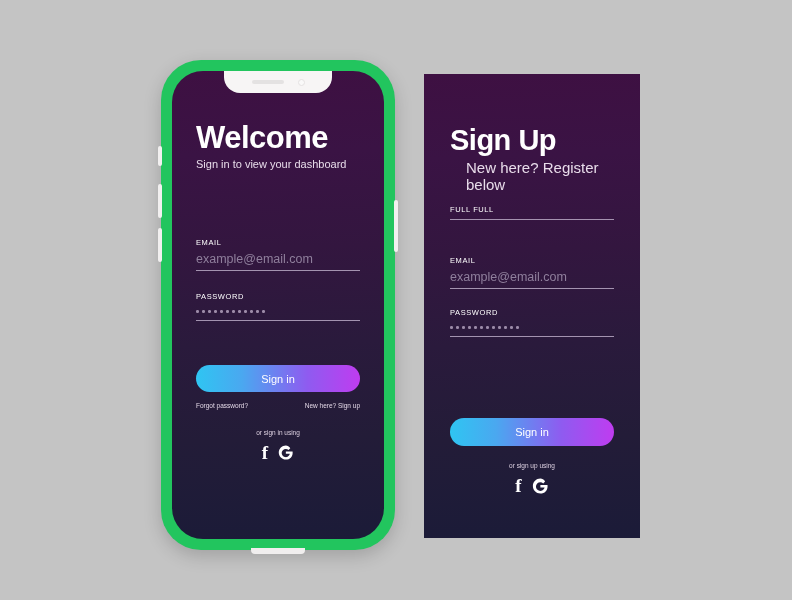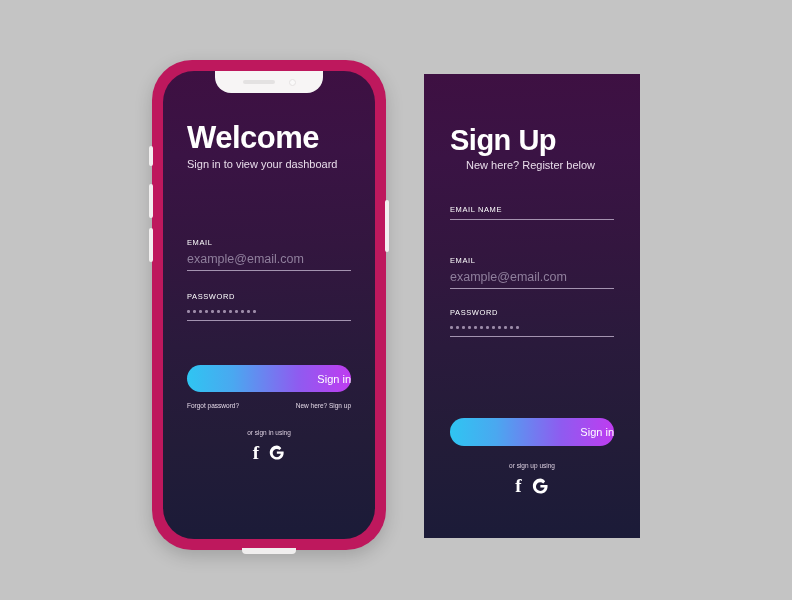--- a/index.html
+++ b/index.html
@@ -9,25 +9,25 @@
     height: 600px;
     background: #c4c4c4;
     font-family: "Liberation Sans", sans-serif;
     overflow: hidden;
     position: relative;
   }
 
   
   .phone-frame {
     position: absolute;
-    left: 152px;
+    left: 161px;
     top: 60px;
     width: 234px;
     height: 490px;
-    background: #be185d;
+    background: #22c55e;
     border-radius: 40px;
     box-shadow: 0 6px 18px rgba(0,0,0,0.18);
   }
   .phone-btn {
     position: absolute;
     background: #f2f0f0;
     border-radius: 2px;
   }
   .btn-mute  { left: -3px; top: 86px;  width: 4px; height: 20px; }
   .btn-volup { left: -3px; top: 124px; width: 4px; height: 34px; }
@@ -137,21 +137,20 @@
 
   .signin-btn {
     width: 100%;
     border: none;
     border-radius: 999px;
     background: linear-gradient(90deg, #2fc5f2 0%, #4aa8f0 28%, #8f5bf0 68%, #bf3cf0 100%);
     color: #ffffff;
     font-size: 11px;
     cursor: pointer;
     font-family: "Liberation Sans", sans-serif;
-    text-align: right;
   }
 
   .links-row {
     display: flex;
     justify-content: space-between;
     align-items: center;
     font-size: 6.5px;
     color: #e2d7e6;
   }
   .links-row a { color: #e2d7e6; text-decoration: none; }
@@ -196,21 +195,21 @@
     overflow: hidden;
     background: linear-gradient(178deg,
       #3e1042 0%,
       #3a1344 18%,
       #33163f 38%,
       #2a1a3c 58%,
       #231c38 78%,
       #1b1b38 100%);
   }
   .r-title    { position: absolute; left: 26px; top: 50px;  font-size: 29px; }
-  .r-subtitle { position: absolute; left: 26px; top: 85px;  font-size: 11px; padding-left: 16px; }
+  .r-subtitle { position: absolute; left: 26px; top: 85px;  font-size: 15px; padding-left: 16px; }
   .r-name     { position: absolute; left: 26px; top: 131px; width: 164px; }
   .r-email    { position: absolute; left: 26px; top: 182px; width: 164px; }
   .r-pass     { position: absolute; left: 26px; top: 234px; width: 164px; }
   .r-confirm  { position: absolute; left: 26px; top: 286px; width: 164px; }
   .r-btn      { position: absolute; left: 26px; top: 344px; width: 164px; height: 28px; }
   .r-or       { position: absolute; left: 26px; top: 388px; width: 164px; }
   .r-social   { position: absolute; left: 26px; top: 402px; width: 164px; }
 </style>
 </head>
 <body>
@@ -277,21 +276,21 @@
       </div>
     </div>
   </div>
 </div>
 
 <div class="panel">
   <div class="title r-title">Sign Up</div>
   <div class="subtitle r-subtitle">New here? Register below</div>
 
   <div class="field r-name">
-    <div class="field-label">EMAIL NAME</div>
+    <div class="field-label">FULL FULL</div>
     <div class="field-line"></div>
   </div>
 
   <div class="field r-email">
     <div class="field-label">EMAIL</div>
     <div class="field-value">example@email.com</div>
     <div class="field-line"></div>
   </div>
 
   <div class="field r-pass">

